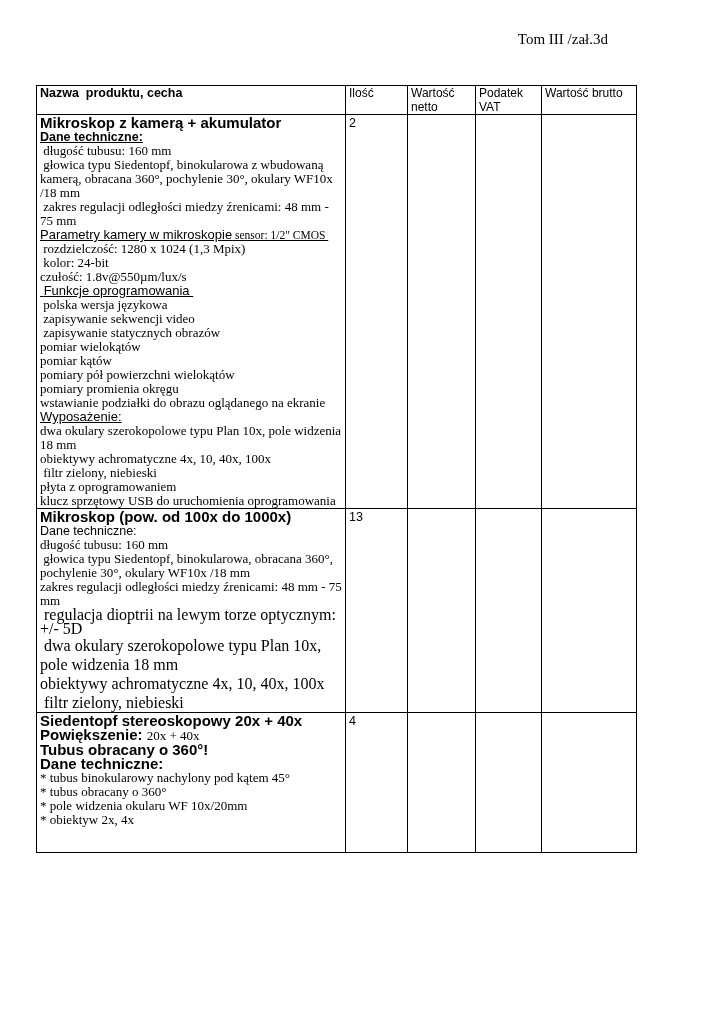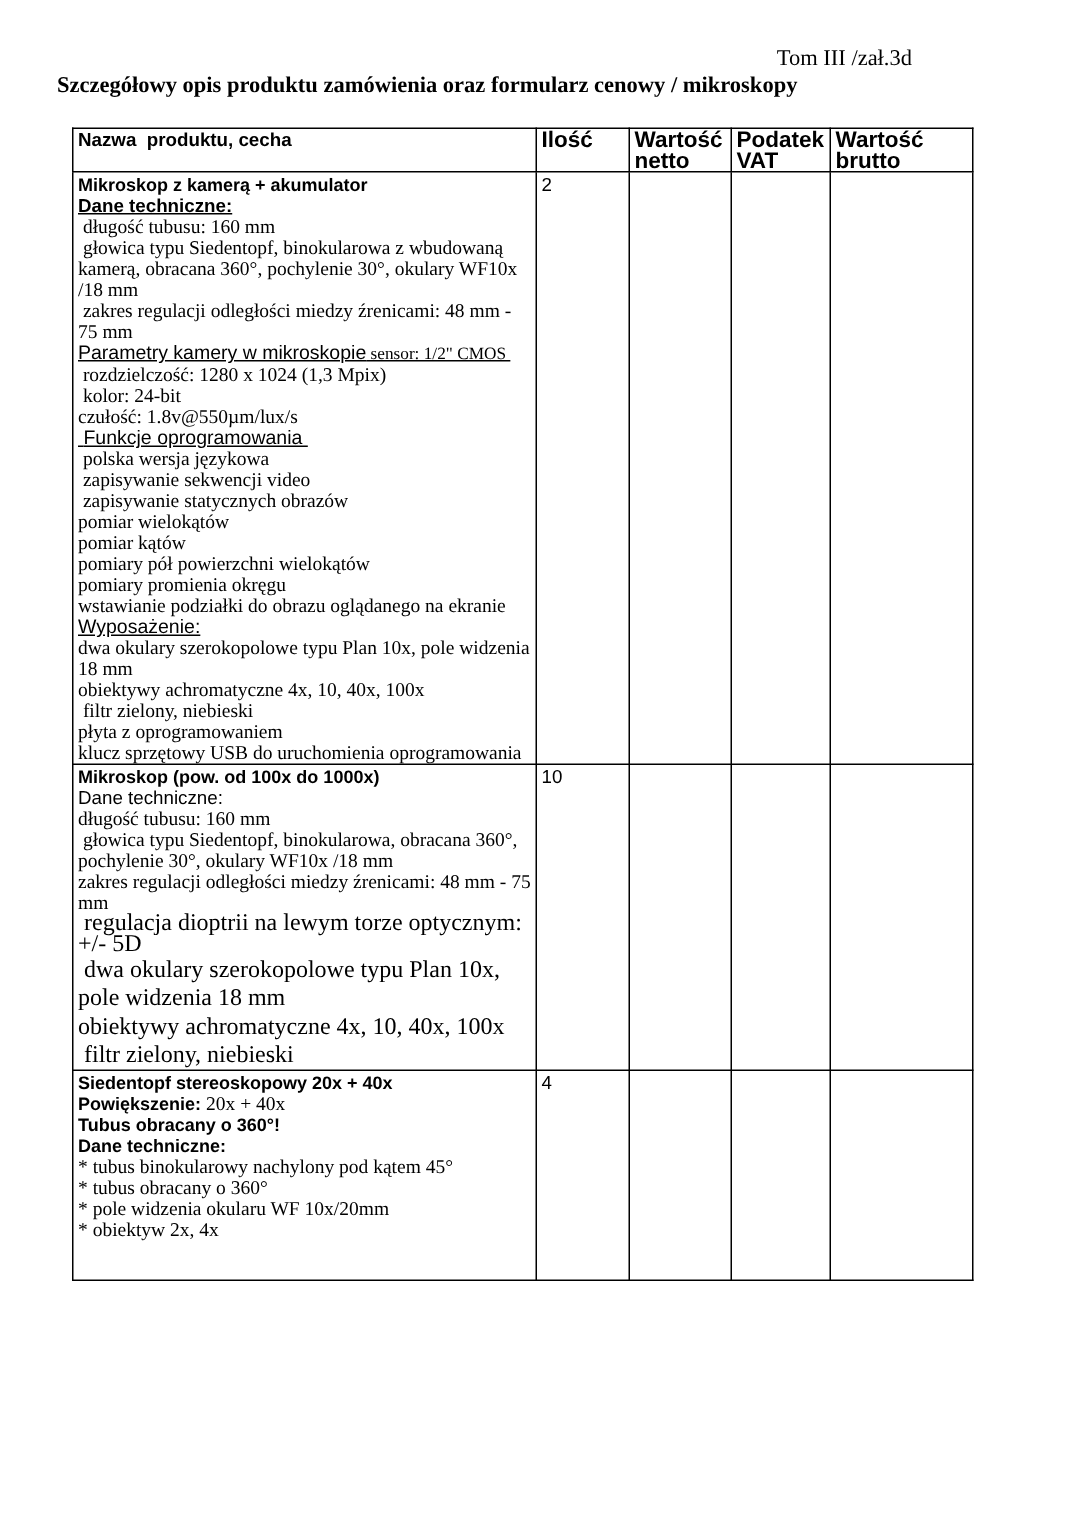--- a/index.html
+++ b/index.html
@@ -15,58 +15,57 @@
     text-align: right; font-size: 15px;
     font-family: "Liberation Serif", serif;
   }
   .title {
     position: absolute; top: 49px; left: 38px; width: 640px;
     font-size: 15px; font-weight: bold;
     font-family: "Liberation Serif", serif;
   }
 
   table.pricing {
-    position: absolute; top: 85px; left: 48px;
+    position: absolute; top: 85px; left: 36px;
     width: 600px; border-collapse: collapse; table-layout: fixed; padding-left: 22px;
   }
   table.pricing th, table.pricing td {
     border: 1px solid #000;
     vertical-align: top;
     padding: 1px 3px 0 3px;
   }
   table.pricing th {
     font-family: "Liberation Sans", sans-serif;
-    font-weight: bold; font-size: 15px; line-height: 13.5px;
+    font-weight: normal; font-size: 12px; line-height: 13.5px;
     text-align: left; white-space: pre-wrap;
   }
   table.pricing th.name-col { font-weight: bold; font-size: 12.5px; }
 
   td.cell-qty, td.cell-net, td.cell-vat, td.cell-gross {
     font-family: "Liberation Sans", sans-serif;
     font-size: 12.5px; line-height: 14px;
   }
 
   .line { white-space: pre-wrap; line-height: 14px; font-size: 13px; }
 
-  .st-sans-bold   { font-family: "Liberation Sans", sans-serif; font-weight: bold; font-size: 12px; }
+  .st-sans-bold   { font-family: "Liberation Sans", sans-serif; font-weight: bold; font-size: 15px; }
   .st-sans-bold-u { font-family: "Liberation Sans", sans-serif; font-weight: bold; font-size: 12.5px; text-decoration: underline; }
   .st-sans        { font-family: "Liberation Sans", sans-serif; font-size: 12.5px; }
   .st-sans-u      { font-family: "Liberation Sans", sans-serif; font-size: 13px; text-decoration: underline; }
   .st-serif       { font-family: "Liberation Serif", serif; font-size: 13px; }
   .st-serif-sm    { font-family: "Liberation Serif", serif; font-size: 16px; }
   .st-serif-sm-u  { font-family: "Liberation Serif", serif; font-size: 11.5px; text-decoration: underline; }
   .st-serif-lg    { font-family: "Liberation Serif", serif; font-size: 16px; line-height: 19px; }
   .line.st-serif-lg { line-height: 19px; }
 </style>
 </head>
 <body>
 
 <div class="page">
   <div class="doc-ref">Tom III /zał.3d</div>
-  <div class="title">Szczegółowy opis produktu zamówienia oraz formularz cenowy / mikroskopy</div>
 
   <table class="pricing">
     <colgroup>
       <col style="width:309px">
         <col style="width:62px">
         <col style="width:68px">
         <col style="width:66px">
         <col style="width:95px">
     </colgroup>
     <thead>
@@ -116,21 +115,21 @@
             <div class="line st-sans-bold">Mikroskop (pow. od 100x do 1000x)</div>
             <div class="line st-sans">Dane techniczne:</div>
             <div class="line st-serif">długość tubusu: 160 mm</div>
             <div class="line st-serif"> głowica typu Siedentopf, binokularowa, obracana 360°, pochylenie 30°, okulary WF10x /18 mm</div>
             <div class="line st-serif">zakres regulacji odległości miedzy źrenicami: 48 mm - 75 mm</div>
             <div class="line st-serif-sm"> regulacja dioptrii na lewym torze optycznym: +/- 5D</div>
             <div class="line st-serif-lg"> dwa okulary szerokopolowe typu Plan 10x, pole widzenia 18 mm</div>
             <div class="line st-serif-lg">obiektywy achromatyczne 4x, 10, 40x, 100x</div>
             <div class="line st-serif-lg"> filtr zielony, niebieski</div>
           </td>
-          <td class="cell-qty">10</td>
+          <td class="cell-qty">13</td>
           <td class="cell-net"></td>
           <td class="cell-vat"></td>
           <td class="cell-gross"></td>
         </tr>
         <tr style="height: 140px;">
           <td class="cell-name">
             <div class="line st-sans-bold">Siedentopf stereoskopowy 20x + 40x</div>
             <div class="line"><span class="st-sans-bold">Powiększenie: </span><span class="st-serif">20x + 40x</span></div>
             <div class="line st-sans-bold">Tubus obracany o 360°!</div>
             <div class="line st-sans-bold">Dane techniczne:</div>

